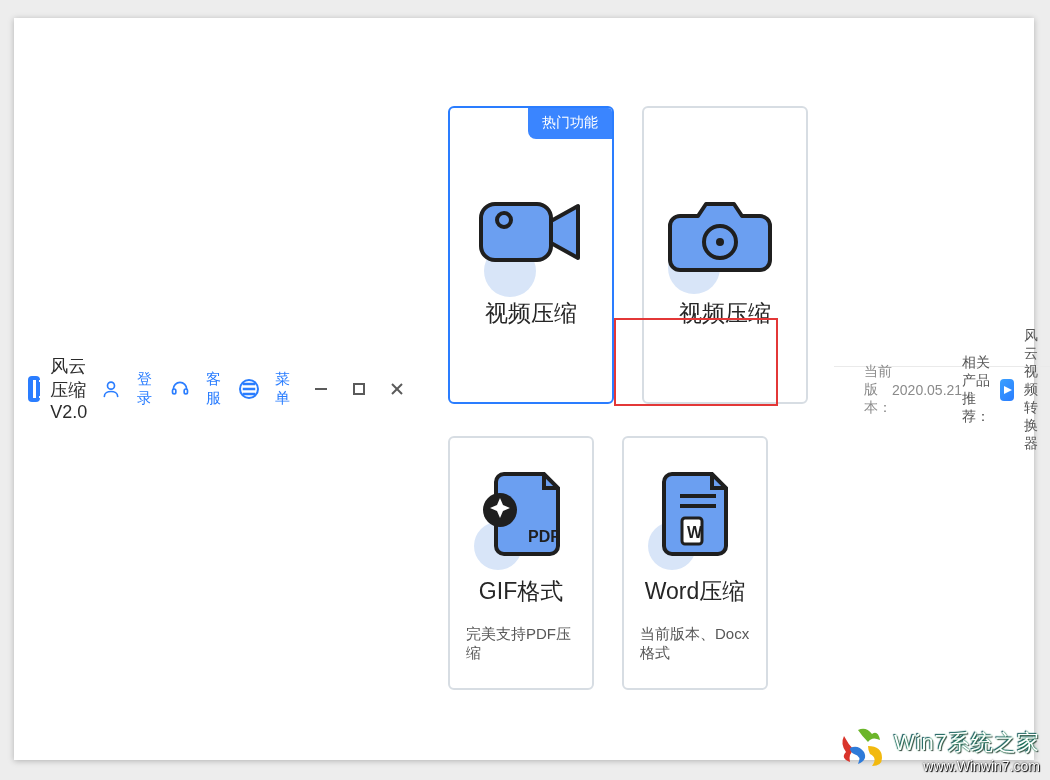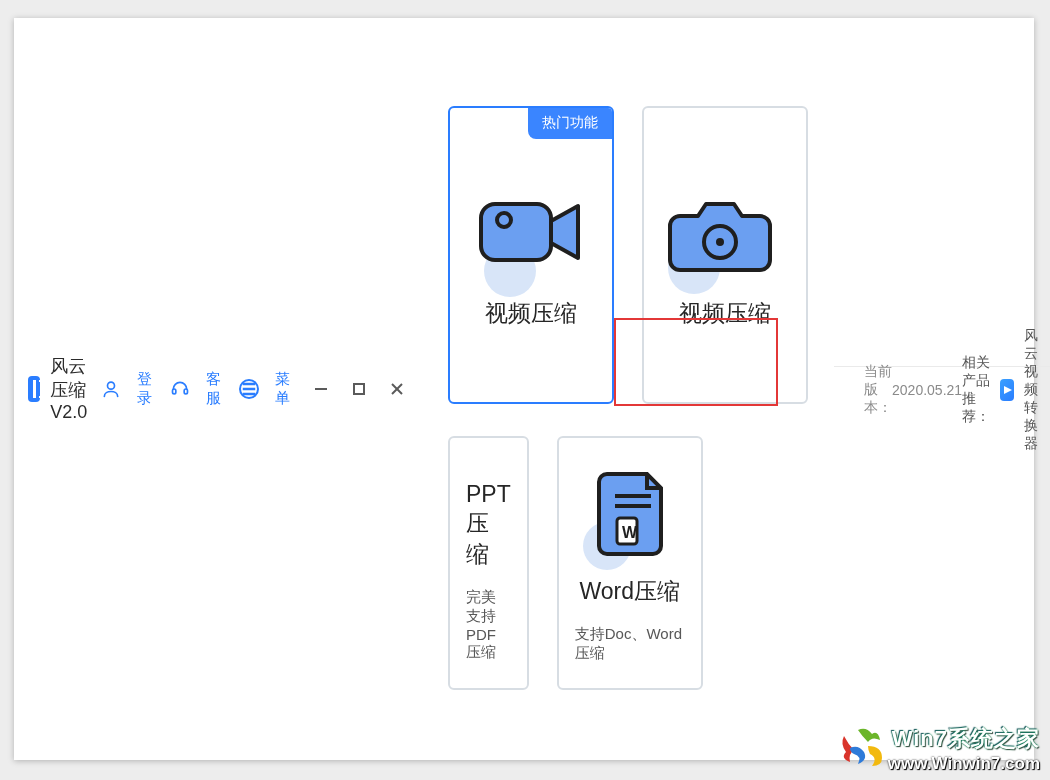--- a/index.html
+++ b/index.html
@@ -60,22 +60,22 @@
   .footer .spacer { flex: 1; }
   .footer .rp { display: flex; align-items: center; gap: 10px; color: #555; }
   .rp-logo { width: 22px; height: 22px; border-radius: 4px; background: linear-gradient(135deg,#3aa0ff,#2a7dff); display: inline-flex; align-items: center; justify-content: center; }
   .rp-logo svg { width: 14px; height: 14px; }
 
   
   .watermark {
     position: fixed; right: 10px; bottom: 6px; z-index: 40; text-align: right;
     font-family: "Segoe UI", "Microsoft YaHei", sans-serif;
   }
-  .watermark .cn { font-size: 22px; color: #fff; text-shadow: 0 0 2px #2a6, -1px -1px 1px #145, 1px 1px 1px #333; font-weight: 700; letter-spacing: 1px; }
-  .watermark .url { font-size: 17px; color: #fff; text-shadow: 0 0 2px #000, 1px 1px 1px #000; font-weight: bold; }
+  .watermark .cn { font-size: 22px; color: #fff; text-shadow: 0 0 2px #2a6, -1px -1px 1px #145, 1px 1px 1px #333; font-weight: 400; letter-spacing: 1px; }
+  .watermark .url { font-size: 14px; color: #fff; text-shadow: 0 0 2px #000, 1px 1px 1px #000; }
   .wm-logo { position: fixed; right: 164px; bottom: 12px; z-index: 40; }
 </style>
 </head>
 <body>
 
 <div class="window">
 
   <div class="titlebar">
     <div class="app-logo"></div>
     <div class="app-title">风云压缩V2.0</div>
@@ -154,38 +154,48 @@
             <circle cx="60" cy="56" r="4" fill="#1f1f1f"></circle>
           </svg>
         </div>
         <div class="title">视频压缩</div>
       </div>
     </div>
 
     <div class="row-bot">
 
       <div class="card">
-        <div class="title">PPT压缩</div>
+        <div class="icon-wrap">
+          <svg width="110" height="96" viewBox="0 0 110 96">
+            <circle cx="32" cy="78" r="24" fill="#d8e5f8"></circle>
+            <path d="M38 6 h40 l14 14 v58 a8 8 0 0 1 -8 8 h-46 a8 8 0 0 1 -8 -8 v-64 a8 8 0 0 1 8 -8 z" fill="#6b9ff1" stroke="#1f1f1f" stroke-width="4"></path>
+            <path d="M78 6 v14 h14" fill="none" stroke="#1f1f1f" stroke-width="4"></path>
+            <circle cx="34" cy="42" r="17" fill="#1f1f1f"></circle>
+            <path d="M34 30 l3 7 l7 3 l-7 3 l-3 7 l-3 -7 l-7 -3 l7 -3 z" fill="#ffffff"></path>
+            <text x="62" y="74" font-size="16" font-family="Arial" font-weight="700" fill="#1f1f1f">PDF</text>
+          </svg>
+        </div>
+        <div class="title">GIF格式</div>
         <div class="sub">完美支持PDF压缩</div>
       </div>
 
       <div class="card">
         <div class="icon-wrap">
           <svg width="110" height="96" viewBox="0 0 110 96">
             <circle cx="32" cy="78" r="24" fill="#d8e5f8"></circle>
             <path d="M32 6 h40 l14 14 v58 a8 8 0 0 1 -8 8 h-46 a8 8 0 0 1 -8 -8 v-64 a8 8 0 0 1 8 -8 z" fill="#6b9ff1" stroke="#1f1f1f" stroke-width="4"></path>
             <path d="M72 6 v14 h14" fill="none" stroke="#1f1f1f" stroke-width="4"></path>
             <line x1="40" y1="28" x2="76" y2="28" stroke="#1f1f1f" stroke-width="4"></line>
             <line x1="40" y1="38" x2="76" y2="38" stroke="#1f1f1f" stroke-width="4"></line>
             <rect x="42" y="50" width="20" height="26" rx="3" fill="#ffffff" stroke="#1f1f1f" stroke-width="3"></rect>
             <text x="47" y="70" font-size="16" font-family="Arial" font-weight="700" fill="#1f1f1f">W</text>
           </svg>
         </div>
         <div class="title">Word压缩</div>
-        <div class="sub">支持Doc、Word压缩</div>
+        <div class="sub">当前版本、Docx格式</div>
       </div>
 
     </div>
   </div>
 
   <div class="footer">
     <span>当前版本：</span>
     <span>2020.05.21</span>
     <div class="spacer"></div>
     <div class="rp">

